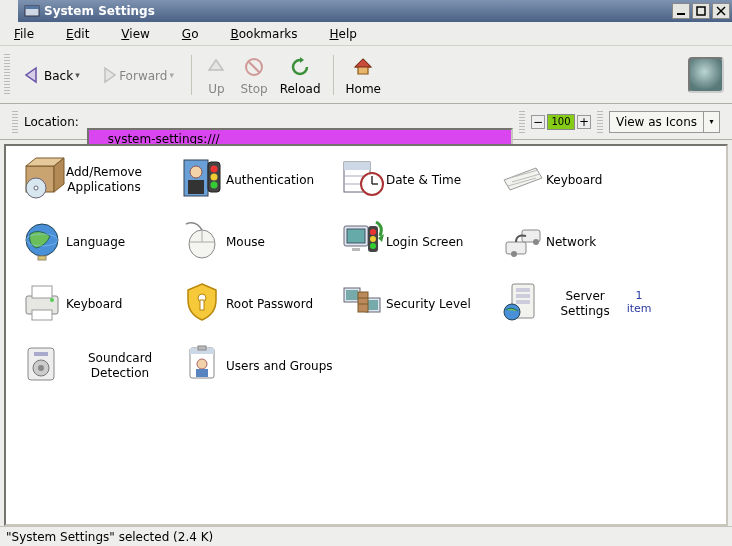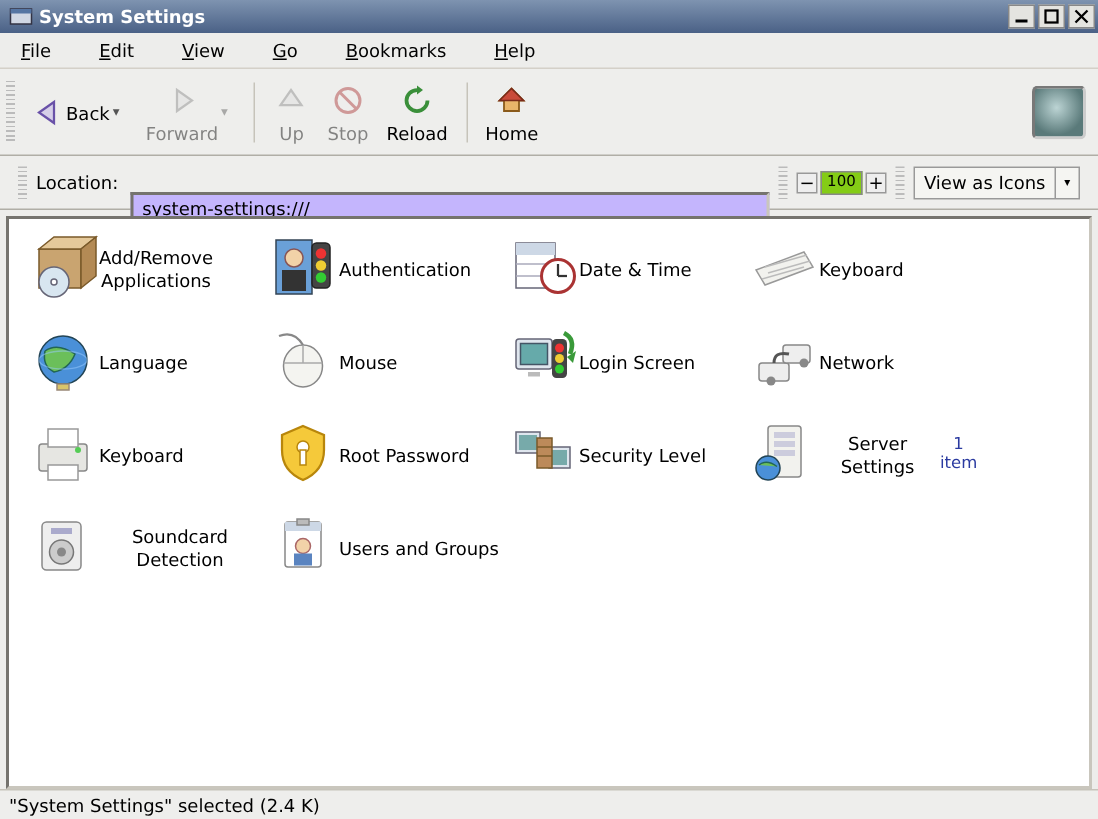--- a/index.html
+++ b/index.html
@@ -1,19 +1,19 @@
 <!DOCTYPE html>
 <html><head>
 <meta charset="utf-8">
 <style>
 * { box-sizing: border-box; margin: 0; padding: 0; font-family: "DejaVu Sans", Arial, sans-serif; }
 body { width: 732px; height: 546px; background: #ededeb; overflow: hidden; font-size: 12px; }
 
 
-.titlebar { height: 22px; background: linear-gradient(to bottom,#7e93b0,#4a6186); display: flex; align-items: center; padding: 0 2px; }
+.titlebar { height: 22px; background: linear-gradient(to bottom,#7e93b0,#4a6186); display: flex; align-items: center; padding: 0 2px; margin-left: 18px; }
 .titlebar-icon { width: 16px; height: 16px; margin: 0 4px; }
 .titlebar-title { color: #fff; font-weight: bold; font-size: 12px; flex: 1; }
 .titlebar-btns { display: flex; gap: 2px; }
 .titlebar-btn { width: 18px; height: 16px; background: #e4e4e0; border: 1px solid #888; display: flex; align-items: center; justify-content: center; cursor: pointer; }
 
 
 .menubar { height: 24px; display: flex; align-items: center; padding: 0 8px; gap: 20px; border-bottom: 1px solid #d4d0c8; }
 .menuitem { padding: 2px 6px; cursor: pointer; }
 .menuitem u { text-decoration: underline; }
 
@@ -27,21 +27,21 @@
 .toolbtn.combo { flex-direction: row; gap:0; }
 .toolbtn.combo .drop { width: 10px; font-size: 9px; color:#555; margin-left:2px;}
 .tsep { width: 1px; height: 40px; background: #c6c3ba; margin: 0 6px; }
 .spacer { flex: 1; }
 .throbber { width: 36px; height: 36px; background: radial-gradient(circle at 45% 40%,#bcd4d4,#5a7a7a 70%); border: 2px inset #ccc; border-radius: 4px; }
 
 
 .locrow { height: 36px; display: flex; align-items: center; padding: 0 12px; gap: 6px; border-bottom: 1px solid #b0aea6; background:#eeeeec;}
 .locrow .grip { width: 6px; height: 22px; background: repeating-linear-gradient(to bottom,#bbb 0,#bbb 1px,transparent 1px,transparent 3px); }
 .loclabel { font-size: 12px; margin-right: 2px; }
-.locinput { flex: 1; height: 22px; border: 2px inset #c9c6bd; background: #c4b5fd; padding: 0 6px; font-size: 12px; margin-top: 35px; }
+.locinput { flex: 1; height: 22px; border: 2px inset #c9c6bd; background: #d946ef; padding: 0 19px; font-size: 12px; margin-top: 35px; }
 .zoomgrp { display: flex; align-items: center; gap: 2px; }
 .zoombtn { width: 14px; height: 14px; border: 1px solid #999; background: #eee; font-size: 12px; line-height: 10px; text-align: center; cursor: pointer; display:flex;align-items:center;justify-content:center;}
 .zoomval { width: 28px; height: 16px; border: 1px solid #888; background:#84cc16; font-size: 10px; text-align: center; line-height:14px;}
 .viewcombo { height: 22px; display: flex; align-items: center; border: 1px solid #999; background:#f5f5f2;}
 .viewcombo .vlabel { padding: 0 6px; font-size: 12px;}
 .viewcombo .vbtn { width: 16px; height: 20px; border-left:1px solid #999; display:flex;align-items:center;justify-content:center;font-size:8px;cursor:pointer;}
 
 
 .iconview { position: relative; height: 382px; border: 2px inset #c9c6bd; background: #fff; margin: 4px 4px 0 4px; overflow: hidden; }
 .ivgrid { display: grid; grid-template-columns: repeat(4, 160px); column-gap: 0; row-gap: 10px; padding: 6px 10px; }
@@ -102,21 +102,21 @@
       <span class="ticon">
           <svg width="22" height="22">
             <polygon points="14,4 4,11 14,18" fill="#d6cfe8" stroke="#6951a8" stroke-width="1.5"></polygon>
           </svg>
         </span>
       <span class="tlabel">Back</span>
     </div>
     <span class="drop">▾</span>
   </div>
   <div class="toolbtn combo disabled">
-    <div style="display:flex;flex-direction:column;align-items:center">
+    <div style="display:flex;align-items:center">
       <span class="ticon">
           <svg width="22" height="22">
             <polygon points="8,4 18,11 8,18" fill="#ddd" stroke="#888" stroke-width="1.5"></polygon>
           </svg>
         </span>
       <span class="tlabel">Forward</span>
     </div>
     <span class="drop">▾</span>
   </div>
   <div class="tsep"></div>

